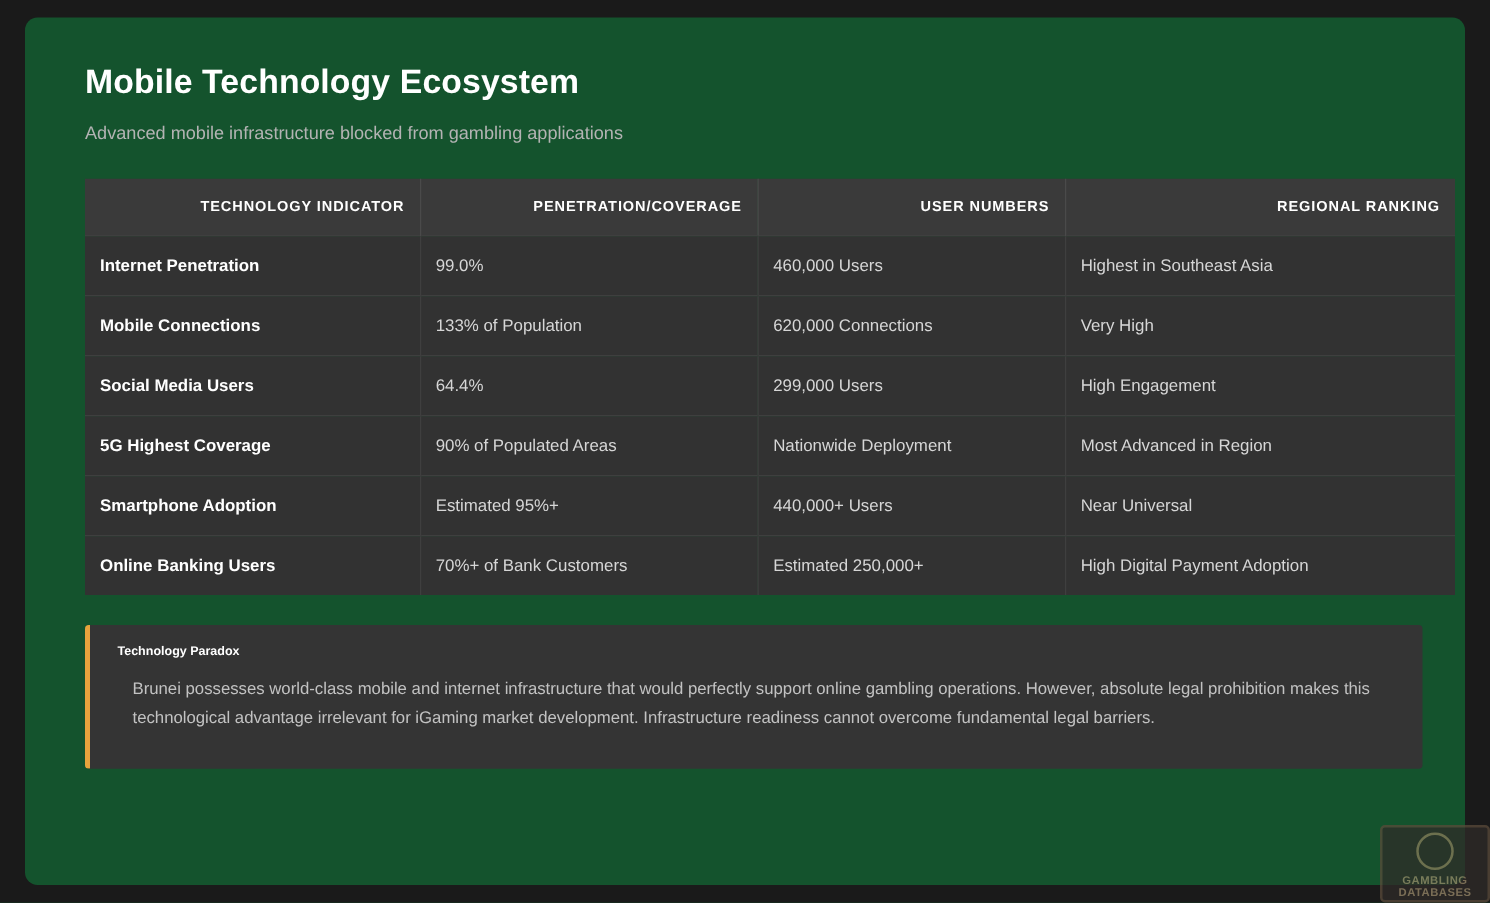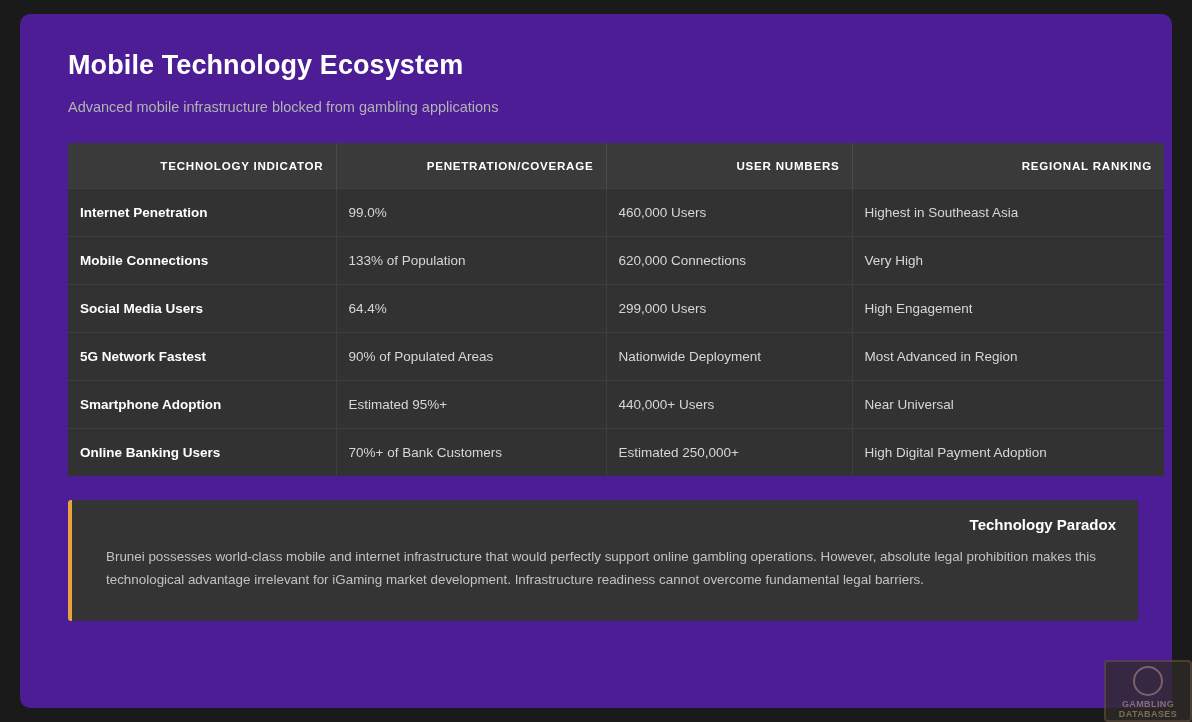--- a/index.html
+++ b/index.html
@@ -10,21 +10,21 @@
     height: 722px;
     overflow: hidden;
     font-family: "Liberation Sans", sans-serif;
   }
   #card {
     position: absolute;
     left: 20px;
     top: 14px;
     width: 1152px;
     height: 694px;
-    background: #4c1d95;
+    background: #14532d;
     border-radius: 10px;
     box-sizing: border-box;
     padding: 34px 28px 0 28px;
     overflow: hidden;
   }
   #title {
     color: #ffffff;
     font-size: 27px;
     font-weight: bold;
     letter-spacing: 0.1px;
@@ -84,24 +84,23 @@
     margin: 24px 20px 0 20px;
     background: #343434;
     border-left: 4px solid #e8a33d;
     border-radius: 3px;
     padding: 16px 22px 18px 22px;
     width: 1070px;
     box-sizing: border-box;
   }
   #note-title {
     color: #ffffff;
-    font-size: 15px;
+    font-size: 10px;
     font-weight: bold;
     margin: 0 0 10px 0;
-    text-align: right;
   }
   #note-body {
     color: #c2c2c2;
     font-size: 13.4px;
     line-height: 1.72;
     margin: 12px;
   }
   #watermark {
     position: absolute;
     right: 0px;
@@ -175,21 +174,21 @@
           <td>620,000 Connections</td>
           <td>Very High</td>
         </tr>
         <tr>
           <td class="ind">Social Media Users</td>
           <td>64.4%</td>
           <td>299,000 Users</td>
           <td>High Engagement</td>
         </tr>
         <tr>
-          <td class="ind">5G Network Fastest</td>
+          <td class="ind">5G Highest Coverage</td>
           <td>90% of Populated Areas</td>
           <td>Nationwide Deployment</td>
           <td>Most Advanced in Region</td>
         </tr>
         <tr>
           <td class="ind">Smartphone Adoption</td>
           <td>Estimated 95%+</td>
           <td>440,000+ Users</td>
           <td>Near Universal</td>
         </tr>

